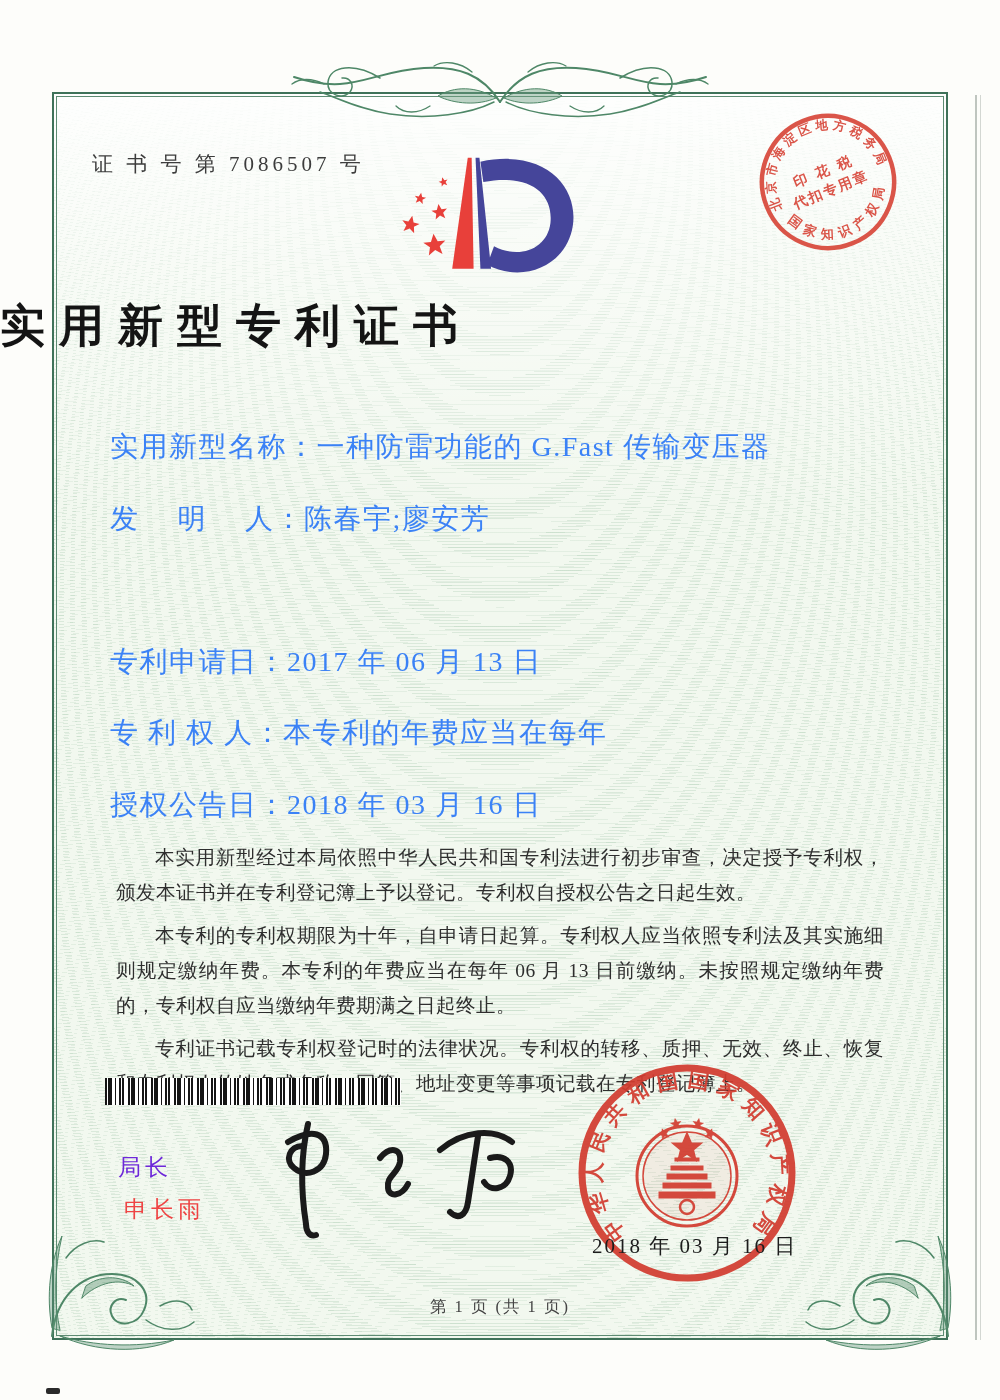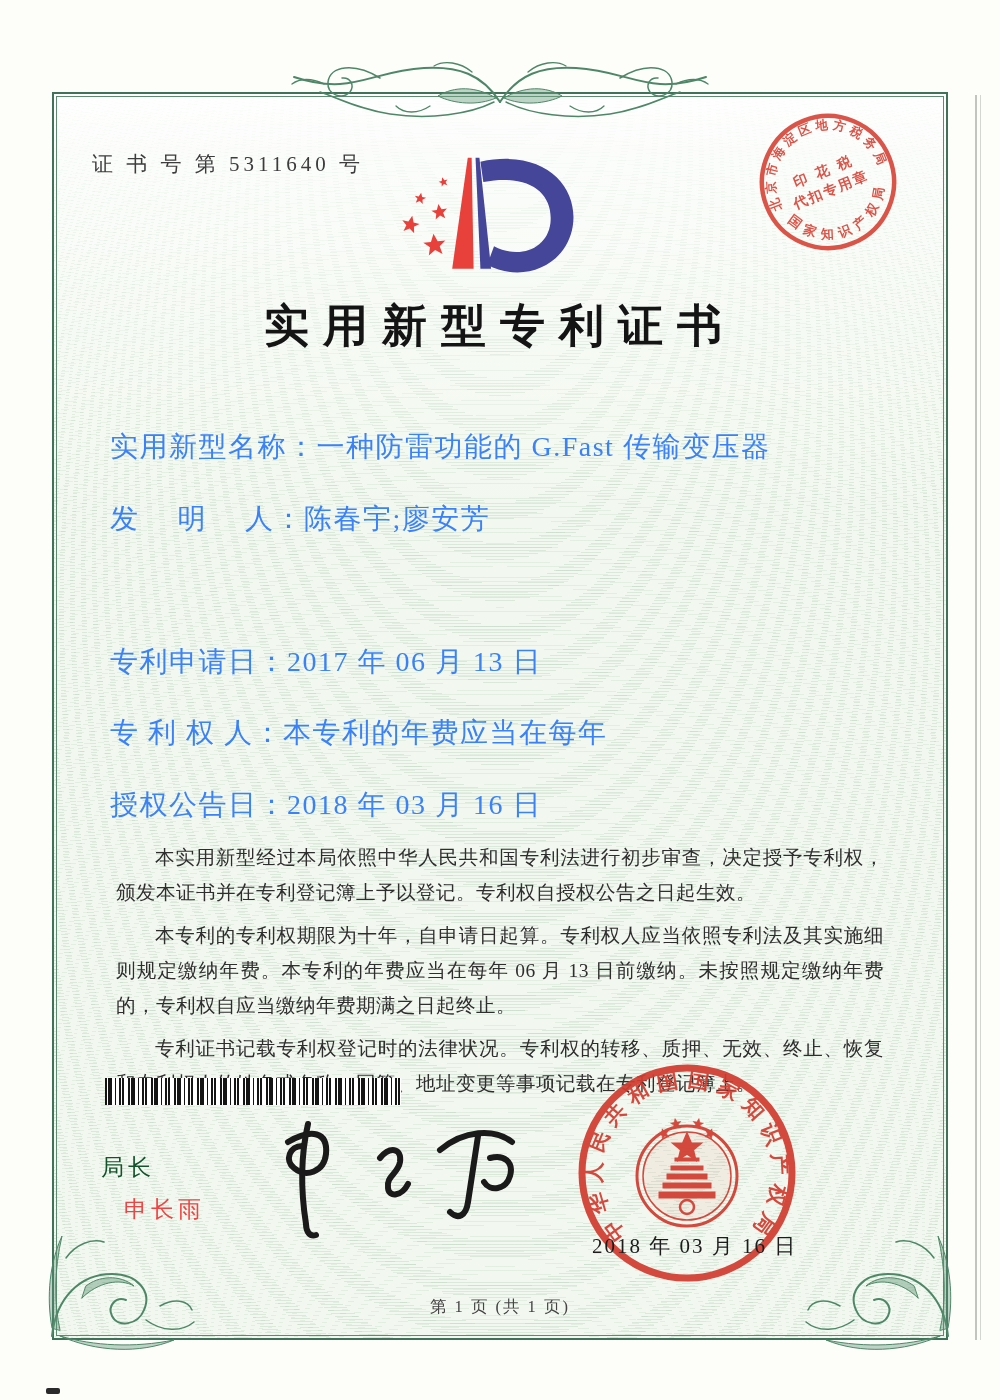--- a/index.html
+++ b/index.html
@@ -10,32 +10,32 @@
   .frame{position:absolute;left:52px;top:92px;width:892px;height:1244px;border:2px solid #3f7259;
     background-color:#f2f8ef;
     background-image:
       linear-gradient(180deg, rgba(255,255,255,.92) 0%, rgba(255,255,255,.45) 14%, rgba(255,255,255,0) 34%),
       repeating-radial-gradient(140% 42% at 50% -25%, rgba(122,172,136,.20) 0 1px, rgba(122,172,136,0) 1px 7px),
       repeating-radial-gradient(150% 45% at 50% 130%, rgba(122,172,136,.13) 0 1px, rgba(122,172,136,0) 1px 9px);}
   .frame-inner{position:absolute;inset:2px;border:1px solid #5d8b72;}
 
   .abs{position:absolute;}
   .cert-no{left:92px;top:150px;font-size:21px;letter-spacing:4px;color:#3c3c3c;}
-  .title{left:0;right:0;top:296px;text-align:center;font-size:45px;font-weight:700;letter-spacing:14px;color:#141414;}
+  .title{left:0;right:0;top:296px;text-align:left;font-size:45px;font-weight:700;letter-spacing:14px;color:#141414;}
 
   .field{left:110px;width:780px;font-size:28px;color:#3b82f6;letter-spacing:1.5px;white-space:nowrap;}
   .f0{top:428px}.f1{top:500px}.f2{top:572px}.f3{top:643px}.f4{top:714px}.f5{top:786px}
 
   .bodytext{left:108px;width:784px;top:832px;font-size:19.5px;line-height:35px;color:#2e2e2e;text-align:justify;}
   .bodytext p{margin:8px;text-indent:2em;letter-spacing:0.5px;}
 
   .barcode{left:105px;top:1078px;width:296px;height:27px;
     background:repeating-linear-gradient(90deg,#141414 0 2px,#fff 2px 3px,#141414 3px 7px,#fff 7px 10px,#141414 10px 11px,#fff 11px 14px,#141414 14px 16px,#fff 16px 17px,#141414 17px 19px,#fff 19px 23px);}
 
-  .sig-title{left:101px;top:1152px;font-size:23px;color:#14532d;letter-spacing:4px;font-family:"Liberation Sans","DejaVu Sans",sans-serif;}
+  .sig-title{left:118px;top:1152px;font-size:23px;color:#6d28d9;letter-spacing:4px;font-family:"Liberation Sans","DejaVu Sans",sans-serif;}
   .sig-name{left:118px;top:1194px;font-size:23px;color:#ef4444;letter-spacing:4px;font-family:"Liberation Sans","DejaVu Sans",sans-serif;margin-left:6px;}
 
   .seal-date{left:592px;top:1232px;font-size:21px;letter-spacing:2px;color:#1c1c1c;z-index:6;}
   .footer{left:370px;top:1296px;width:200px;text-align:right;font-size:16.5px;color:#444;letter-spacing:2px;}
 
   .scan-edge{left:975px;top:95px;width:2px;height:1245px;background:rgba(115,128,120,.45);}
   .scan-edge2{left:980px;top:95px;width:1px;height:1245px;background:rgba(115,128,120,.3);}
   .scan-mark{left:46px;top:1388px;width:14px;height:6px;background:#2a2a2a;border-radius:2px;}
 
   svg{overflow:visible;}
@@ -81,21 +81,21 @@
       <path d="M10,158 C14,120 38,96 70,96 C96,96 110,114 102,132 C96,147 76,150 70,138 C65,128 74,118 84,122"></path>
       <path d="M10,150 C4,118 8,84 20,58 C12,92 12,126 18,152 Z" fill="#5f9377" fill-opacity=".4" stroke-width="1"></path>
       <path d="M18,158 C52,168 92,170 132,162 C98,176 54,174 18,158 Z" fill="#5f9377" fill-opacity=".4" stroke-width="1"></path>
       <path d="M40,120 C56,104 78,100 92,108 C78,96 56,98 44,108 Z" fill="#6fa083" fill-opacity=".5" stroke-width="1"></path>
       <path d="M104,142 C120,154 140,154 152,144" stroke-width="1.5"></path>
       <path d="M118,128 C132,120 146,122 150,132" stroke-width="1.5"></path>
       <path d="M24,80 C34,66 50,60 62,64" stroke-width="1.5"></path>
     </g>
   </svg>
 
-  <div class="abs cert-no">证 书 号 第 5311640 号</div>
+  <div class="abs cert-no">证 书 号 第 7086507 号</div>
 
   <svg class="abs" style="left:388px;top:146px;width:214px;height:148px" viewBox="0 0 220 152">
     <defs>
       <path id="star-a" d="M0,-10 L2.9,-3.1 L9.5,-3.1 L4.2,1.2 L5.9,8.1 L0,4 L-5.9,8.1 L-4.2,1.2 L-9.5,-3.1 L-2.9,-3.1 Z"></path>
     </defs>
 
     <path d="M95,16 C162,2 196,42 190,82 C184,122 140,142 102,122 L109,103 C136,117 164,105 167,79 C170,49 146,28 98,37 Z" fill="#45459a"></path>
 
     <path d="M90,12 L94,12 L106,126 L95,126 Z" fill="#45459a"></path>
 

